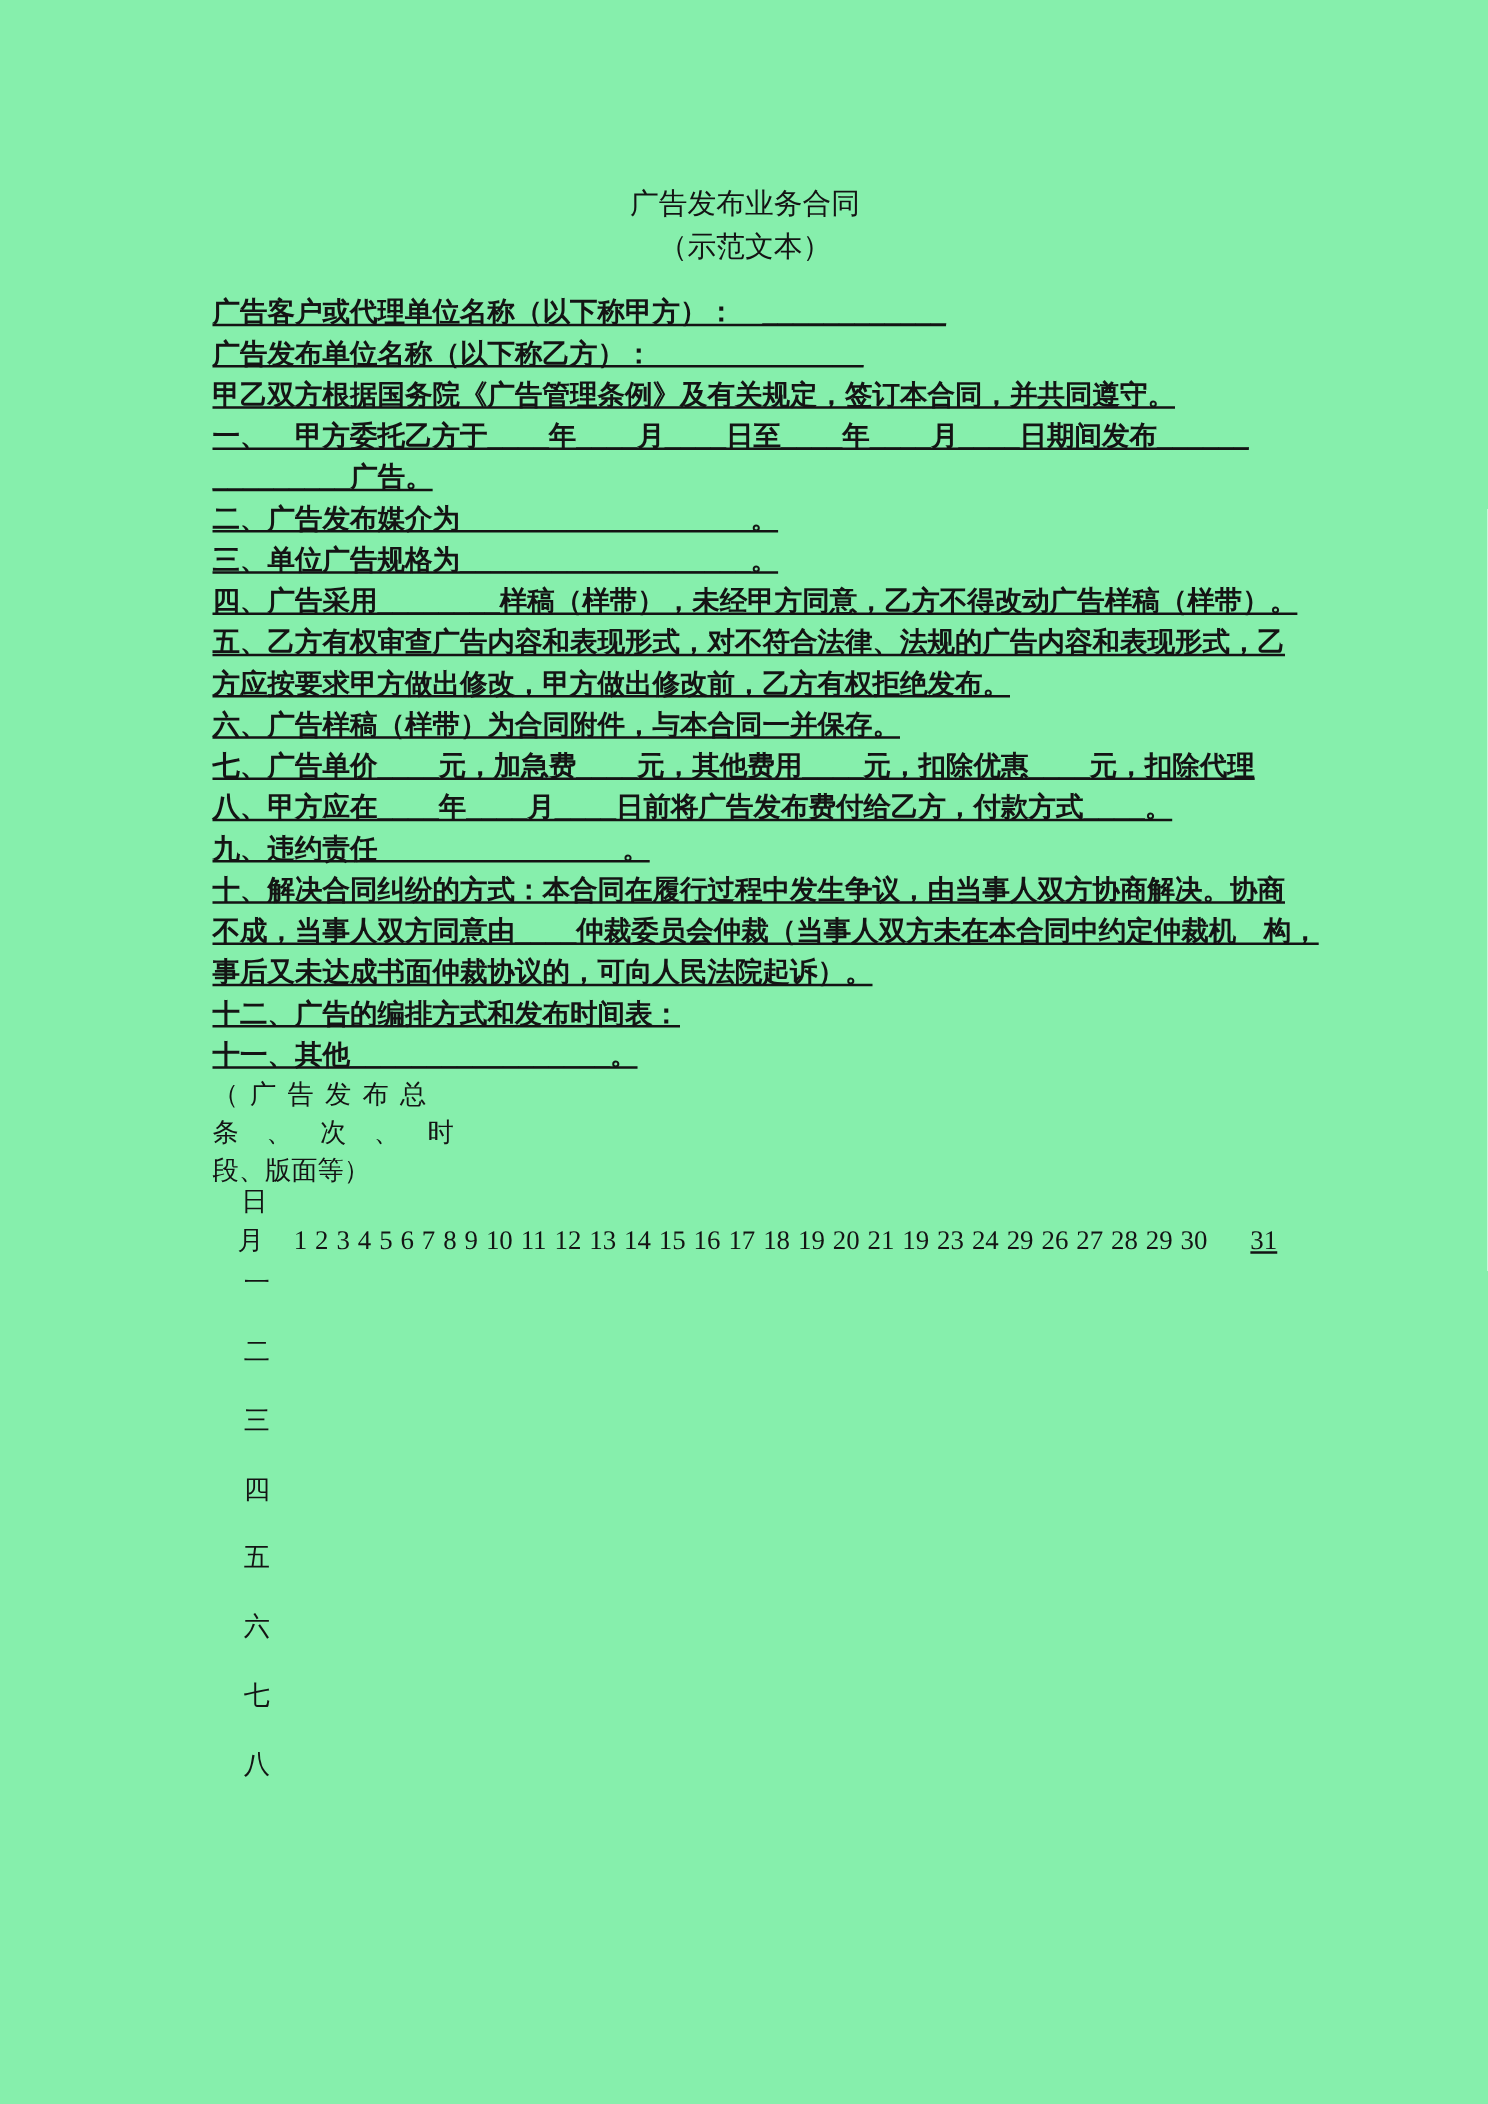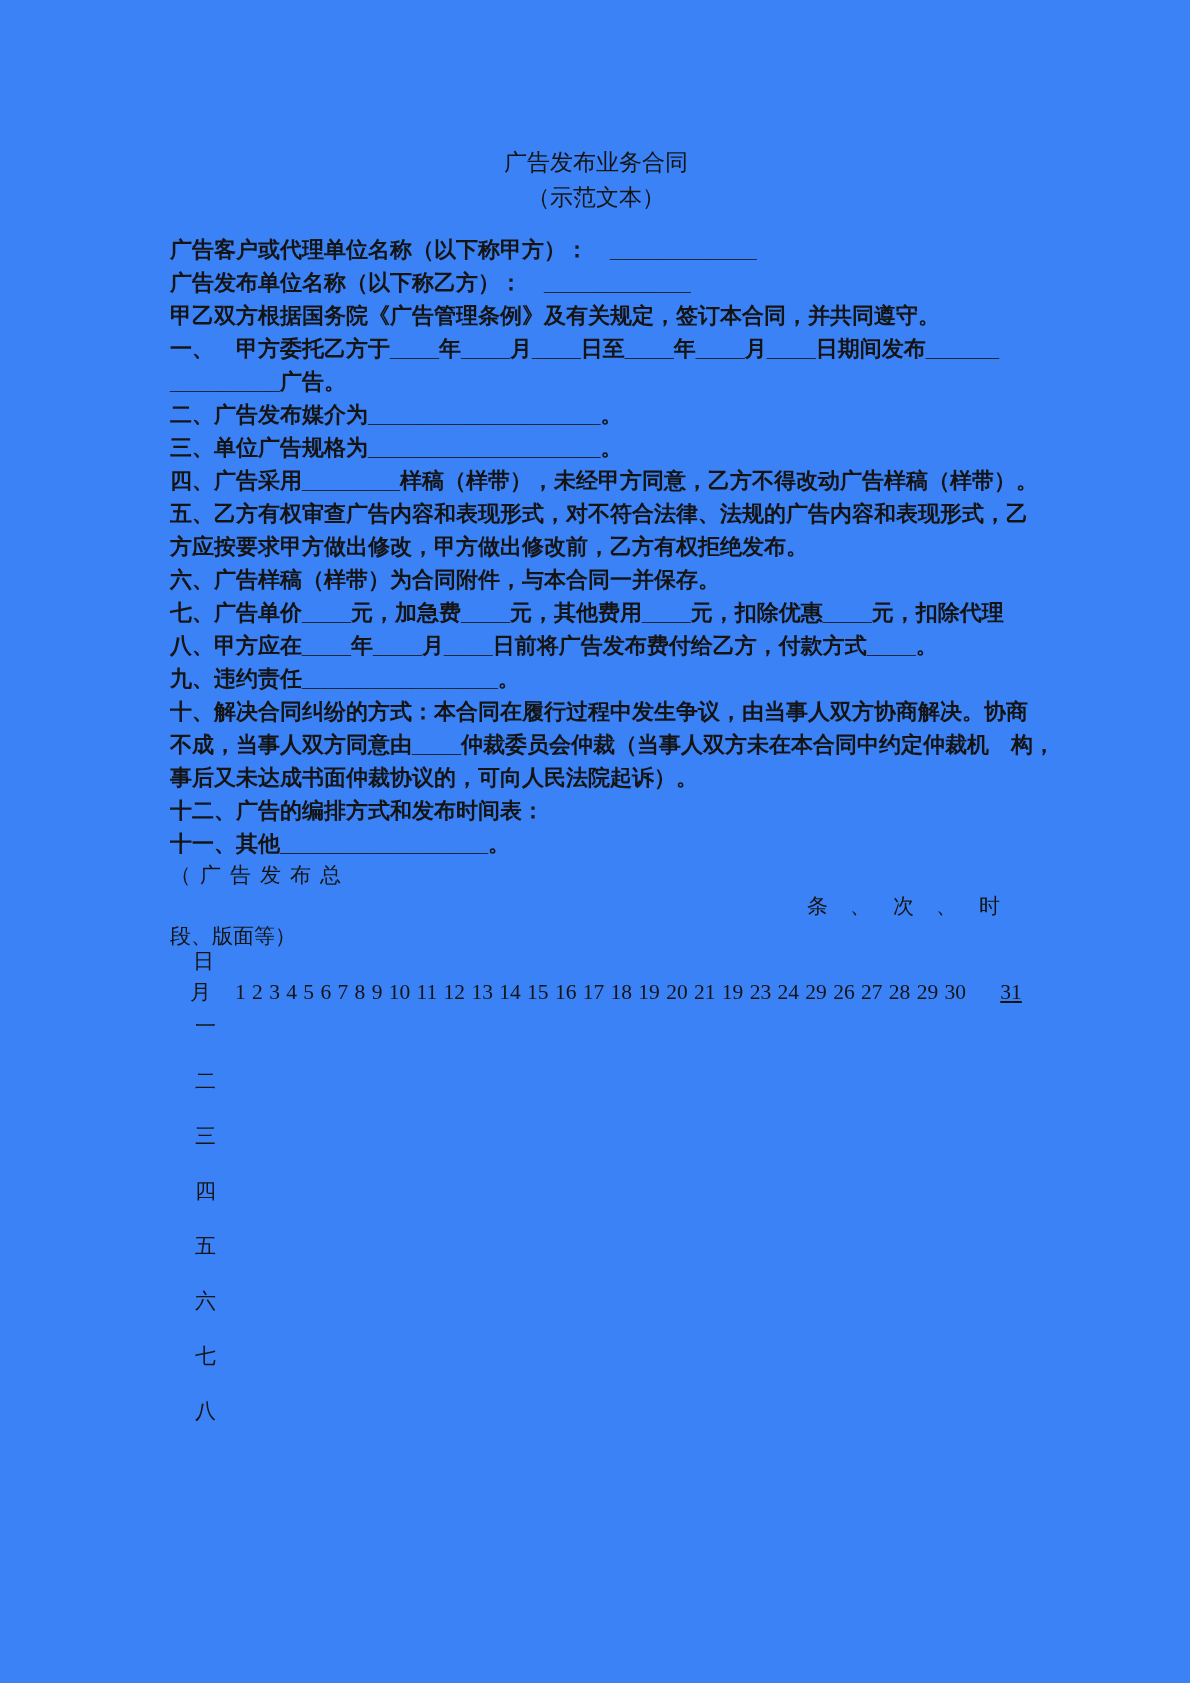--- a/index.html
+++ b/index.html
@@ -1,20 +1,20 @@
 <!DOCTYPE html>
 <html><head>
 <meta charset="utf-8">
 <style>
   html,body { margin:0; padding:0; background:#ffffff; }
   .page {
     position: relative;
     width: 1190px;
     height: 1683px;
-    background: #3b82f6;
+    background: #86efac;
     color: #141414;
     overflow: hidden;
     margin: 0 auto;
   }
   .content {
     padding: 145px 168px 0 170px;
   }
   
   .title, .subtitle {
     font-family: "Liberation Serif", serif;
@@ -23,37 +23,38 @@
     text-align: center;
     font-weight: 400;
     white-space: pre;
   }
   
   .body-lines {
     margin-top: 18px;
     font-family: "Liberation Sans", sans-serif;
     font-weight: 700;
     font-size: 22px;
+    text-decoration: underline;
   }
   .body-lines .body-line {
     line-height: 33px;
     white-space: pre;
   }
   
   .sched {
     font-family: "Liberation Serif", serif;
     font-size: 21px;
     font-weight: 400;
   }
   .sched .label-line {
     line-height: 30.5px;
     white-space: pre;
   }
   .ls-a { letter-spacing: 9px; }
-  .ls-b { letter-spacing: 22px; text-align: right; }
+  .ls-b { letter-spacing: 22px; }
   .day-axis-label {
     margin-top: -6px;
     margin-left: 23px;
     line-height: 30px;
     white-space: pre;
   }
   .month-row {
     display: flex;
     align-items: baseline;
     line-height: 33px;

